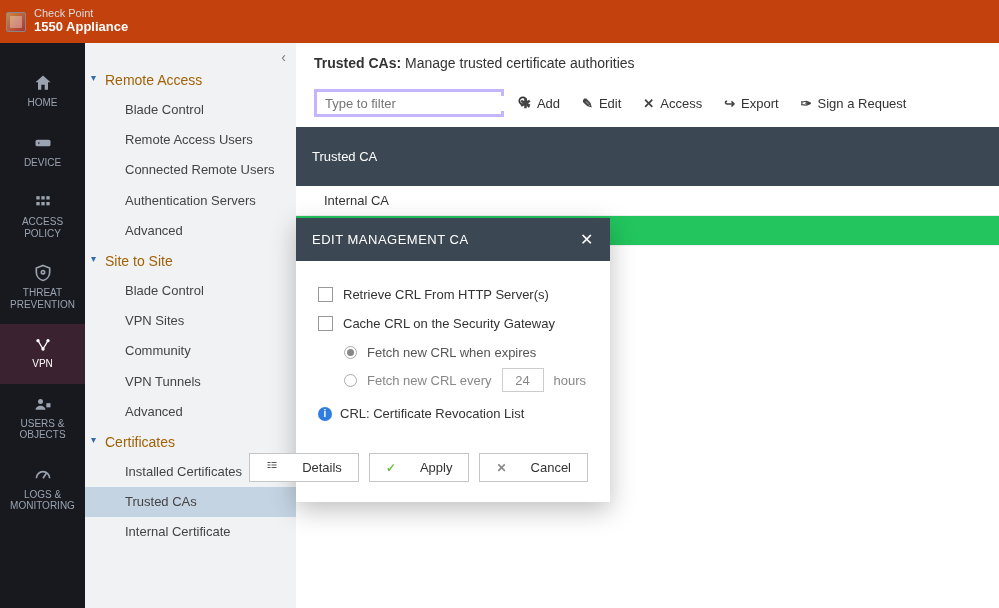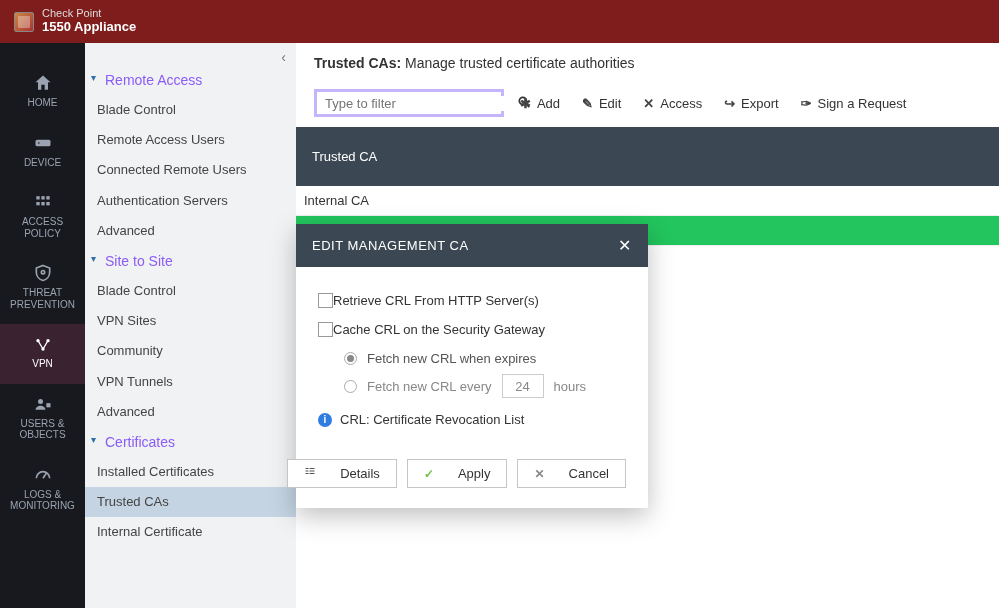--- a/index.html
+++ b/index.html
@@ -8,24 +8,24 @@
   font-size: 13px;
   background: #17191f;
   color: #333;
   width: 999px;
   height: 608px;
   overflow: hidden;
   position: relative;
 }
 .top-header {
   height: 43px;
-  background: #7f1d1d;
+  background: #c2410c;
   display: flex;
   align-items: center;
-  padding: 0 14px;
+  padding: 0 6px;
   color: #e8e8e8;
 }
 .logo-box {
   width: 20px; height: 20px;
   background: linear-gradient(135deg,#c84,#a33);
   border: 1px solid #888;
   border-radius: 2px;
   margin-right: 8px;
   position: relative;
 }
@@ -59,33 +59,33 @@
   background: #f0f2f4;
   color: #333;
   position: relative;
   padding-top: 22px;
 }
 .collapse-caret {
   position:absolute; top:6px; right:10px; color:#777;
   font-size:14px; cursor:pointer;
 }
 .section-head {
-  color: #8b5cf6;
+  color: #a16207;
   font-size: 14px;
   padding: 7px 8px 7px 20px;
   cursor:pointer;
   position:relative;
 }
 .section-head::before{
   content:"▾"; position:absolute; left:6px; font-size:10px; color:#2f6ea8;
 }
 .side-item {
   color: #444;
   font-size: 13px;
-  padding: 6px 8px 6px 12px;
+  padding: 6px 8px 6px 40px;
   cursor:pointer;
   line-height:1.4;
 }
 .side-item.selected {
   background: #c4d4e2;
 }
 .main {
   flex: 1;
   background: #fff;
   position: relative;
@@ -121,34 +121,34 @@
 }
 .tool-btn .ticon{ color:#444; font-size:13px; font-weight:bold;}
 .table-head {
   background:#3b4752;
   color:#fff;
   font-size:13px;
   padding: 22px 16px;
 }
 .table-row{
   background:#fff;
-  padding:7px 8px;
+  padding:7px 28px;
   font-size:13px;
   color:#333;
   border-bottom:1px solid #eee;
   cursor:pointer;
 }
 .table-row.selected{
   background:#22c55e;
 }
 .overlay {
   position:absolute;
   left:296px;
-  top:224px;
-  width:352px;
+  top:218px;
+  width:314px;
   background:#fff;
   box-shadow: 0 8px 24px rgba(0,0,0,.25);
 }
 .dlg-header{
   background:#3b4752;
   color:#fff;
   font-size:13px;
   letter-spacing:.5px;
   padding:12px 16px;
   display:flex;
@@ -156,21 +156,21 @@
 }
 .dlg-close{
   margin-left:auto; cursor:pointer; font-size:16px; color:#fff;
 }
 .dlg-body{
   padding: 18px 22px 12px;
   color:#333;
   font-size:13px;
 }
 .chk-row{
-  display:flex; align-items:center; gap:0;
+  display:flex; align-items:center; gap:10px;
   margin: 8px 0 14px;
 }
 .chk{
   width:15px;height:15px;border:1px solid #999;background:#fff;
   cursor:pointer;
 }
 .radio-group{ margin:8px 0 14px; padding-left:26px; }
 .radio-row{ display:flex; align-items:center; gap:10px; margin:8px 0; color:#888;}
 .radio-row.active{ color:#555; }
 .radio{

